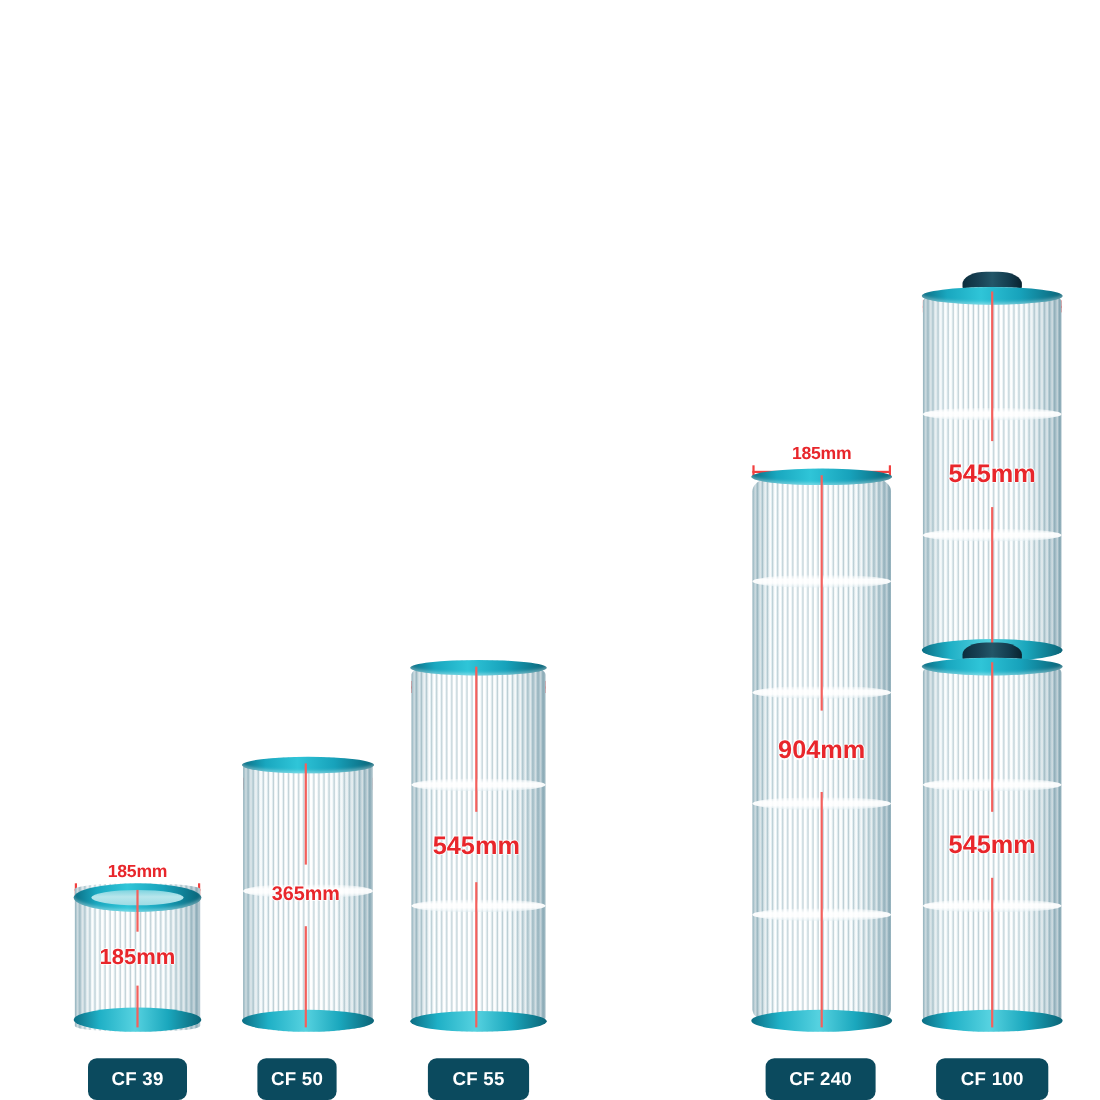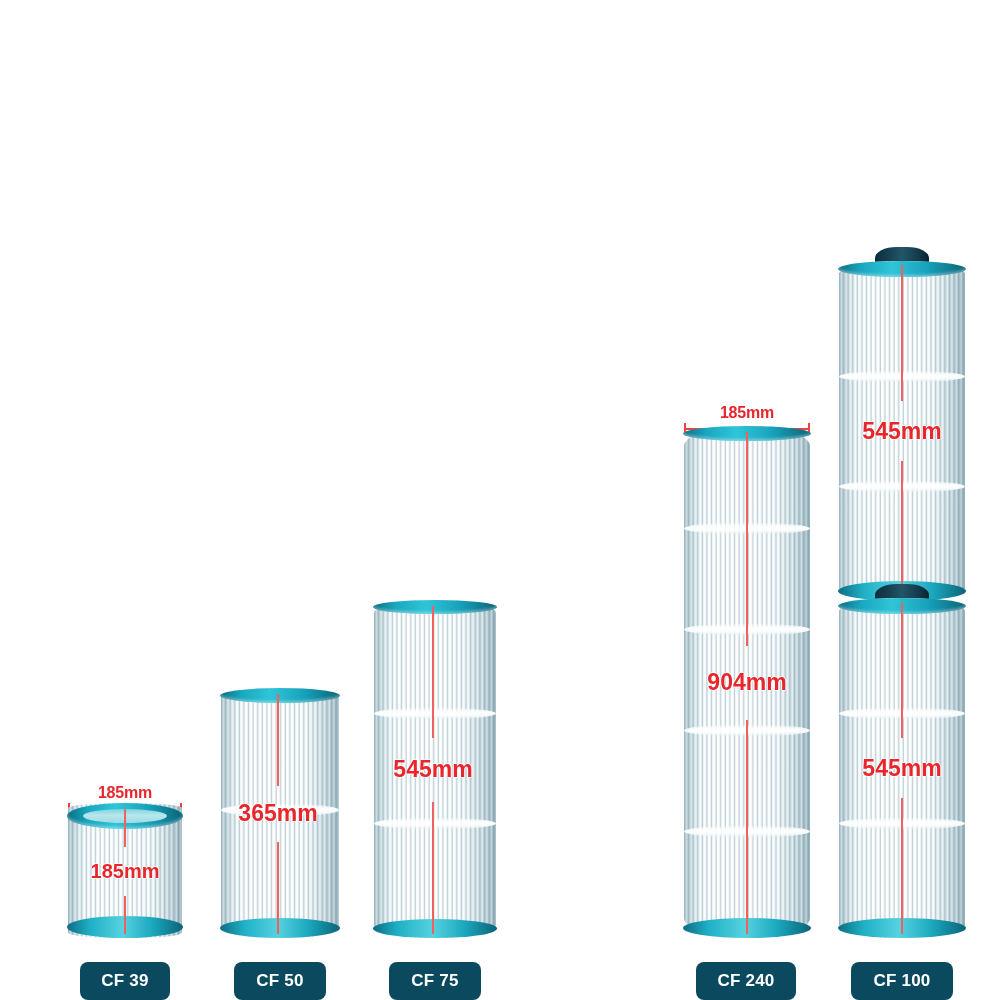--- a/index.html
+++ b/index.html
@@ -227,24 +227,24 @@
     <div class="cartridge" style="left:6px; width:118px; height:250px; bottom:62px;">
       <div class="body"></div>
       <div class="band" style="top:116px; height:12px;"></div>
       <div class="cap-top" style="height:15px;"></div>
       <div class="cap-bottom" style="height:20px;"></div>
     </div>
 
     <div class="height-dim" style="left:63px; bottom:62px; height:250px;">
       <div class="hd-seg" style="top:6px;  height:92px;"></div>
       <div class="hd-seg" style="bottom:4px; height:92px;"></div>
-      <div class="hd-label" style="top:50%; font-size:23px;">365mm</div>
-    </div>
-
-    <div class="badge" style="left:19px; width:92px;">
+      <div class="hd-label" style="top:50%; font-size:18px;">365mm</div>
+    </div>
+
+    <div class="badge" style="left:19px; width:72px;">
       <span>CF 50</span>
     </div>
   </div>
 
   <div class="product" style="left:370px; width:130px; height:900px;">
 
     <div class="width-dim" style="left:4px; width:122px; top:484px; height:46px;">
       <div class="wd-label">185mm</div>
       <div class="wd-line"></div>
       <div class="wd-tick left"></div>
@@ -259,21 +259,21 @@
       <div class="cap-bottom" style="height:19px;"></div>
     </div>
 
     <div class="height-dim" style="left:63px; bottom:62px; height:338px;">
       <div class="hd-seg" style="top:6px;  height:132px;"></div>
       <div class="hd-seg" style="bottom:4px; height:132px;"></div>
       <div class="hd-label" style="top:50%; font-size:23px;">545mm</div>
     </div>
 
     <div class="badge" style="left:19px; width:92px;">
-      <span>CF 75</span>
+      <span>CF 55</span>
     </div>
   </div>
 
 
   <div class="product" style="left:680px; width:140px; height:900px;">
 
     <div class="width-dim" style="left:4px; width:126px; top:288px; height:46px;">
       <div class="wd-label">185mm</div>
       <div class="wd-line"></div>
       <div class="wd-tick left"></div>

